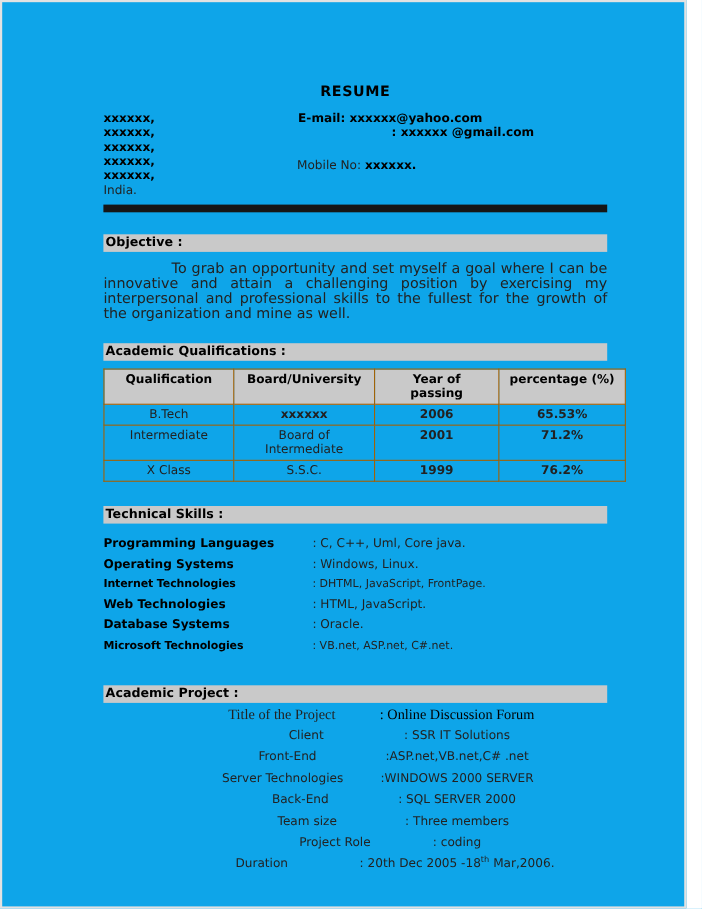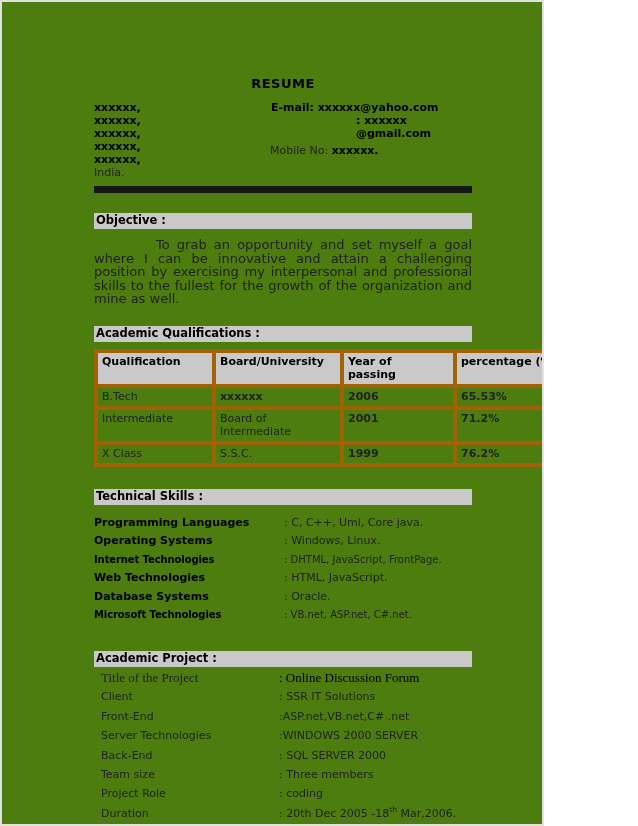--- a/index.html
+++ b/index.html
@@ -1,23 +1,23 @@
 <!DOCTYPE html>
 <html><head>
 <meta charset="utf-8">
 <style>
   * { margin: 0; padding: 0; box-sizing: border-box; }
   html, body { background: #ffffff; }
   body { font-family: "DejaVu Sans", "Liberation Sans", sans-serif; color: #1a1a1a; }
 
   .page {
     position: relative;
-    width: 544px;
+    width: 624px;
     height: 826px;
-    background: #4d7c0f;
+    background: #0ea5e9;
     border: 2px solid #e2e2e2;
     overflow: hidden;
   }
   .content {
     margin-left: 92px;
     margin-right: 70px; 
   }
 
   .doc-title {
     margin-top: 74px;
@@ -79,23 +79,23 @@
 
   
   table.qual {
     margin-top: 7px;
     border-collapse: collapse;
     width: 474px;
     font-size: 11px;
     table-layout: fixed;
   }
   table.qual th, table.qual td {
-    border: 4px solid #a16207;
+    border: 1px solid #a16207;
     padding: 2px 4px 3px 4px;
-    text-align: left;
+    text-align: center;
     vertical-align: top;
     color: #222;
   }
   table.qual th {
     background: #c9c9c9;
     font-weight: bold;
     color: #000;
     line-height: 13px;
   }
   table.qual col.c1 { width: 118px; }
@@ -113,21 +113,21 @@
     display: inline-block;
     width: 190px;
     font-weight: bold;
     color: #000;
   }
   .skill-row.alt .skill-label { font-size: 10px; letter-spacing: -0.1px; }
   .skill-row.alt .skill-value { font-size: 10px; }
 
   
   .project { margin-top: 4px; }
-  .project-row { height: 19.4px; font-size: 11px; line-height: 14px; color: #222; padding-left: 7px; }
+  .project-row { height: 19.4px; font-size: 11px; line-height: 14px; color: #222; padding-left: 7px; text-align: center; }
   .project-label { display: inline-block; width: 178px; color: #222; }
   .project-row.serif {
     font-family: "Liberation Serif", "DejaVu Serif", serif;
     font-size: 13px;
     color: #000;
   }
   .project-row.serif .project-label { width: 178px; }
   sup.ord { vertical-align: super; font-size: 7.5px; line-height: 0; }
 </style>
 </head>

